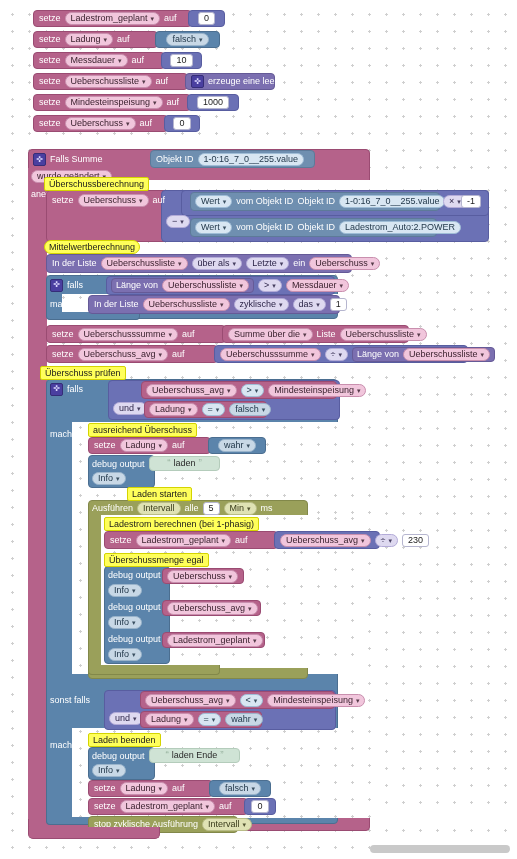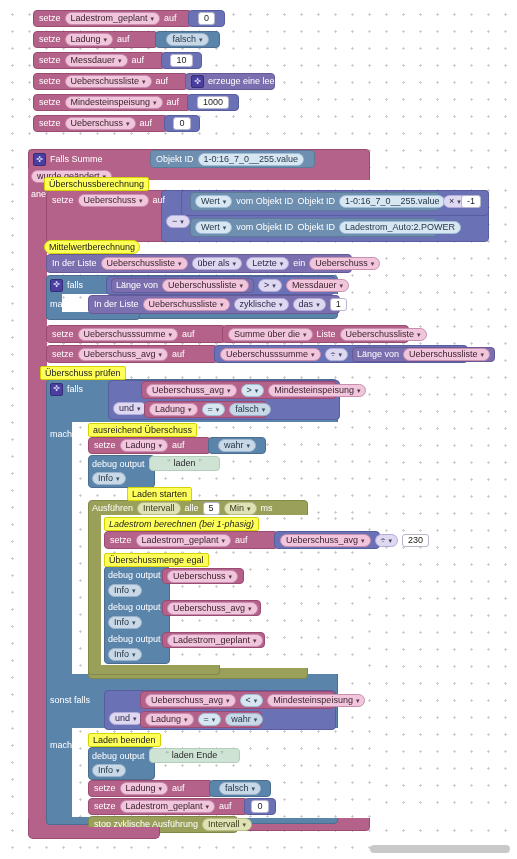--- a/index.html
+++ b/index.html
@@ -515,21 +515,21 @@
       <span class="lbl">alle</span>
       <span class="fld num">5</span>
       <span class="fld olive">
           <span>Min</span>
           <span class="cav">▾</span>
         </span>
       <span class="lbl">ms</span>
     </div>
   </div>
 
-  <div class="note" style="left:104px;top:517px;z-index:12;font-style:italic;">Ladestrom berechnen (bei 1-phasig)</div>
+  <div class="note" style="left:104px;top:517px;z-index:12;">Ladestrom berechnen (bei 1-phasig)</div>
 
   <div class="blk c-var" style="left:104px;top:531px;width:174px;height:18px;padding:0 5px;z-index:11;">
     <div class="row">
       <span class="lbl">setze</span>
       <span class="fld">
           <span>Ladestrom_geplant</span>
           <span class="cav">▾</span>
         </span>
       <span class="lbl">auf</span>
     </div>

